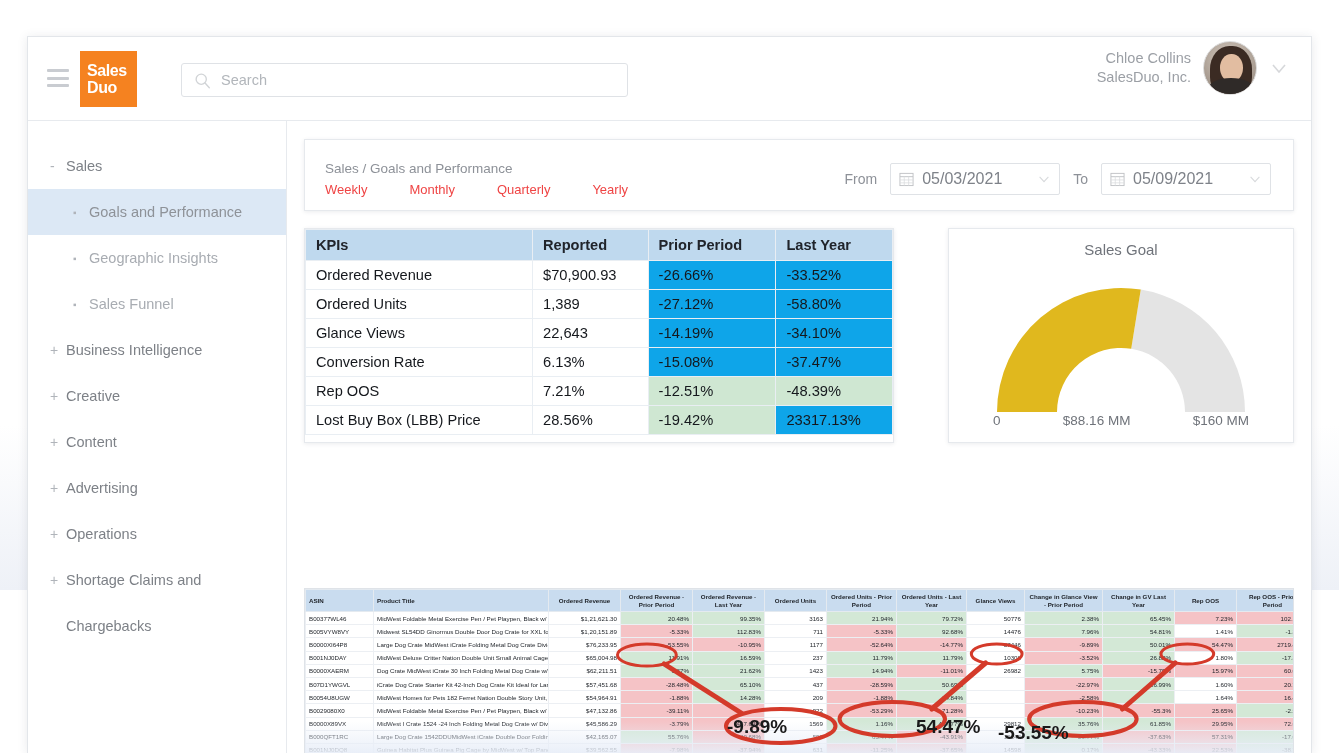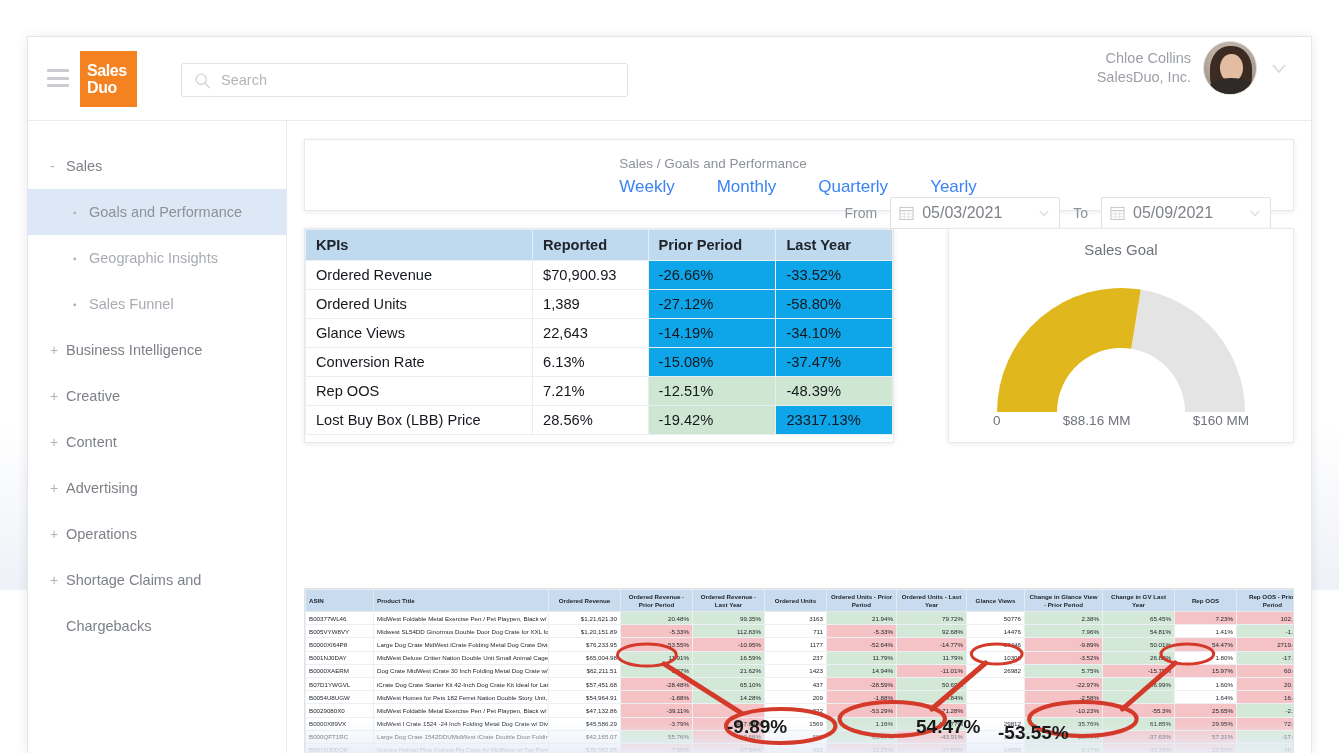--- a/index.html
+++ b/index.html
@@ -129,28 +129,27 @@
 
   
   .card {
     background: #fff;
     border: 1px solid #e6e9ed;
     box-shadow: 0 1px 4px rgba(60,70,90,.10);
   }
   .filter-card {
     height: 72px;
     display: flex; align-items: center;
-    padding: 16px 22px 0 20px;
+    padding: 8px 22px 0 20px;
     position: relative;
-    flex-direction: column;
   }
   .crumb-group { display:flex; flex-direction: column; gap: 6px; }
   .crumb { font-size: 13.5px; color: #8d9198; }
   .tabs { display:flex; gap: 42px; }
-  .tab { font-size: 17px; color: #3b82f6; cursor: pointer; }
+  .tab { font-size: 13px; color: #ef4444; cursor: pointer; }
 
   .date-group { margin-left: auto; display: flex; align-items: center; gap: 13px; }
   .date-label { font-size: 14px; color: #8d9198; }
   .date-field {
     width: 170px; height: 32px;
     border: 1px solid #dfe2e6; border-radius: 2px;
     display: flex; align-items: center; gap: 8px;
     padding: 0 8px; background: #fff;
   }
   .cal-icon { width:15px; height:16px; flex:0 0 15px; opacity:.55; }

